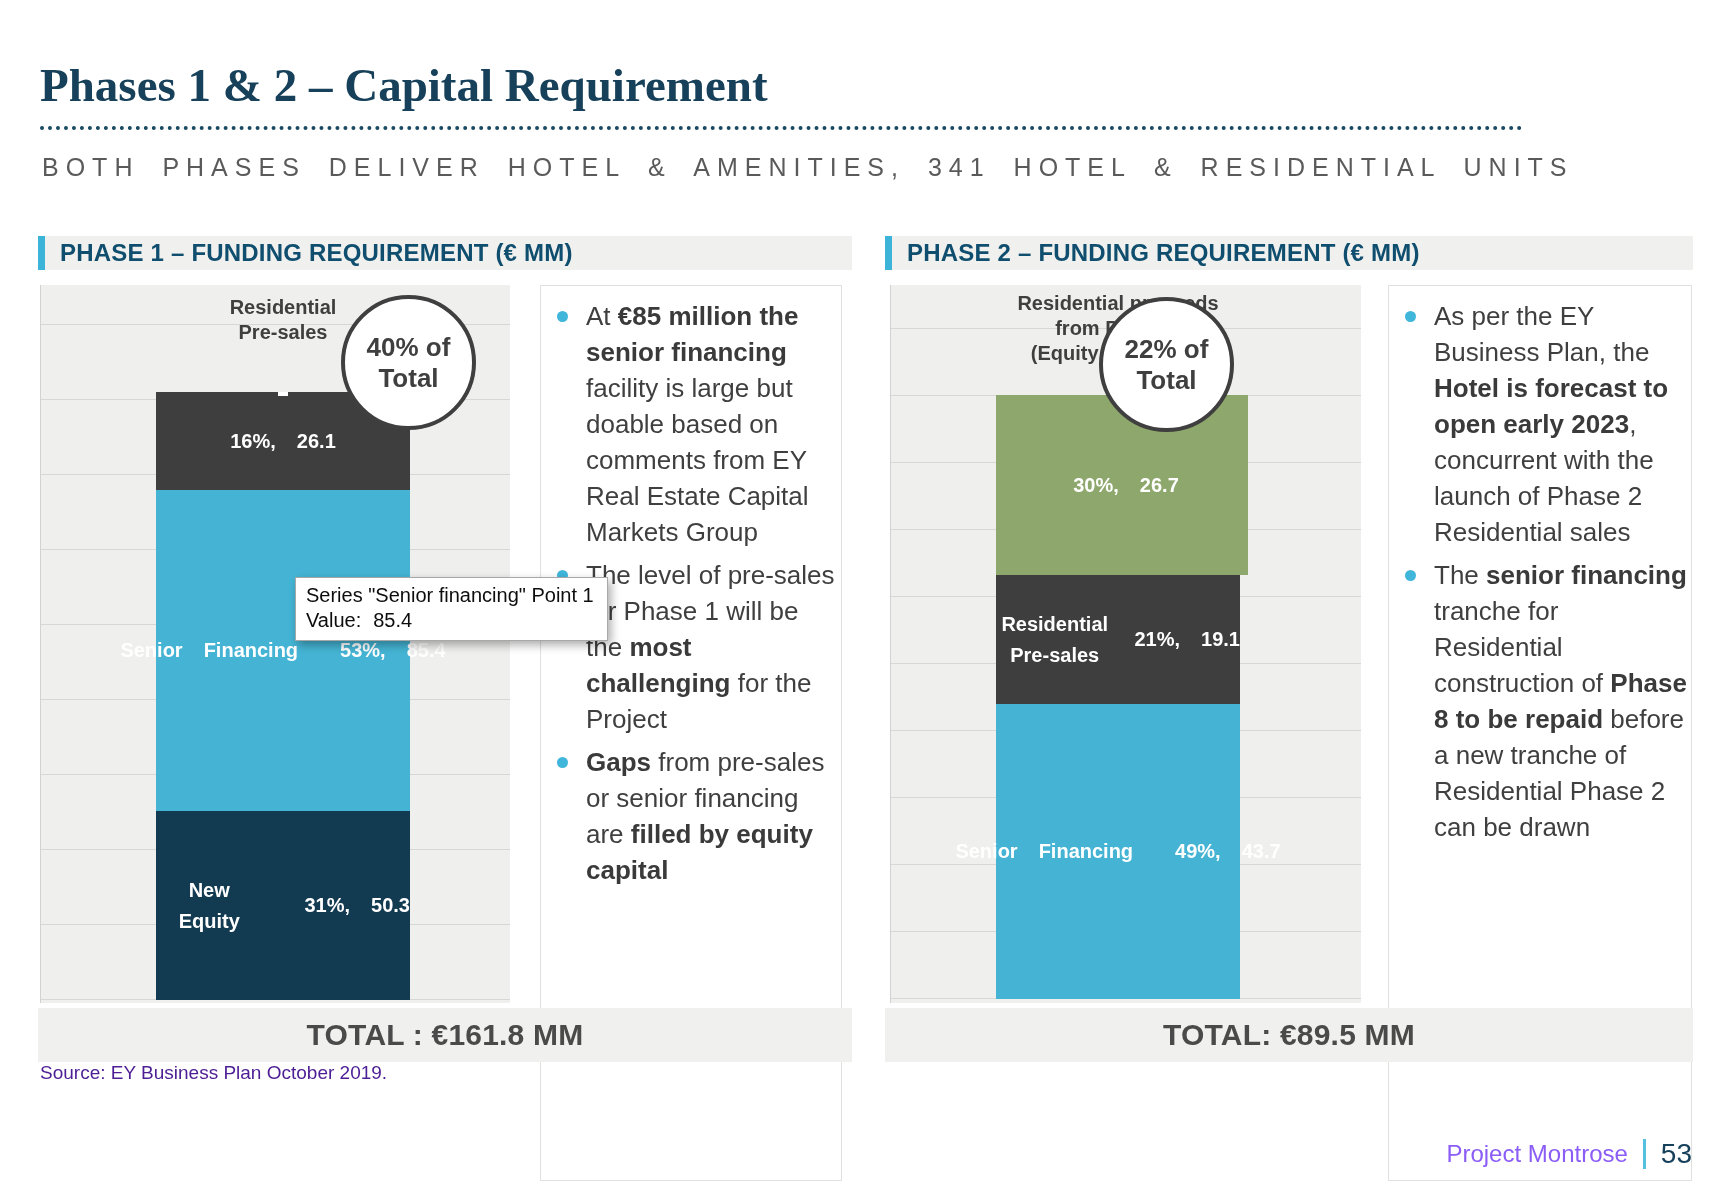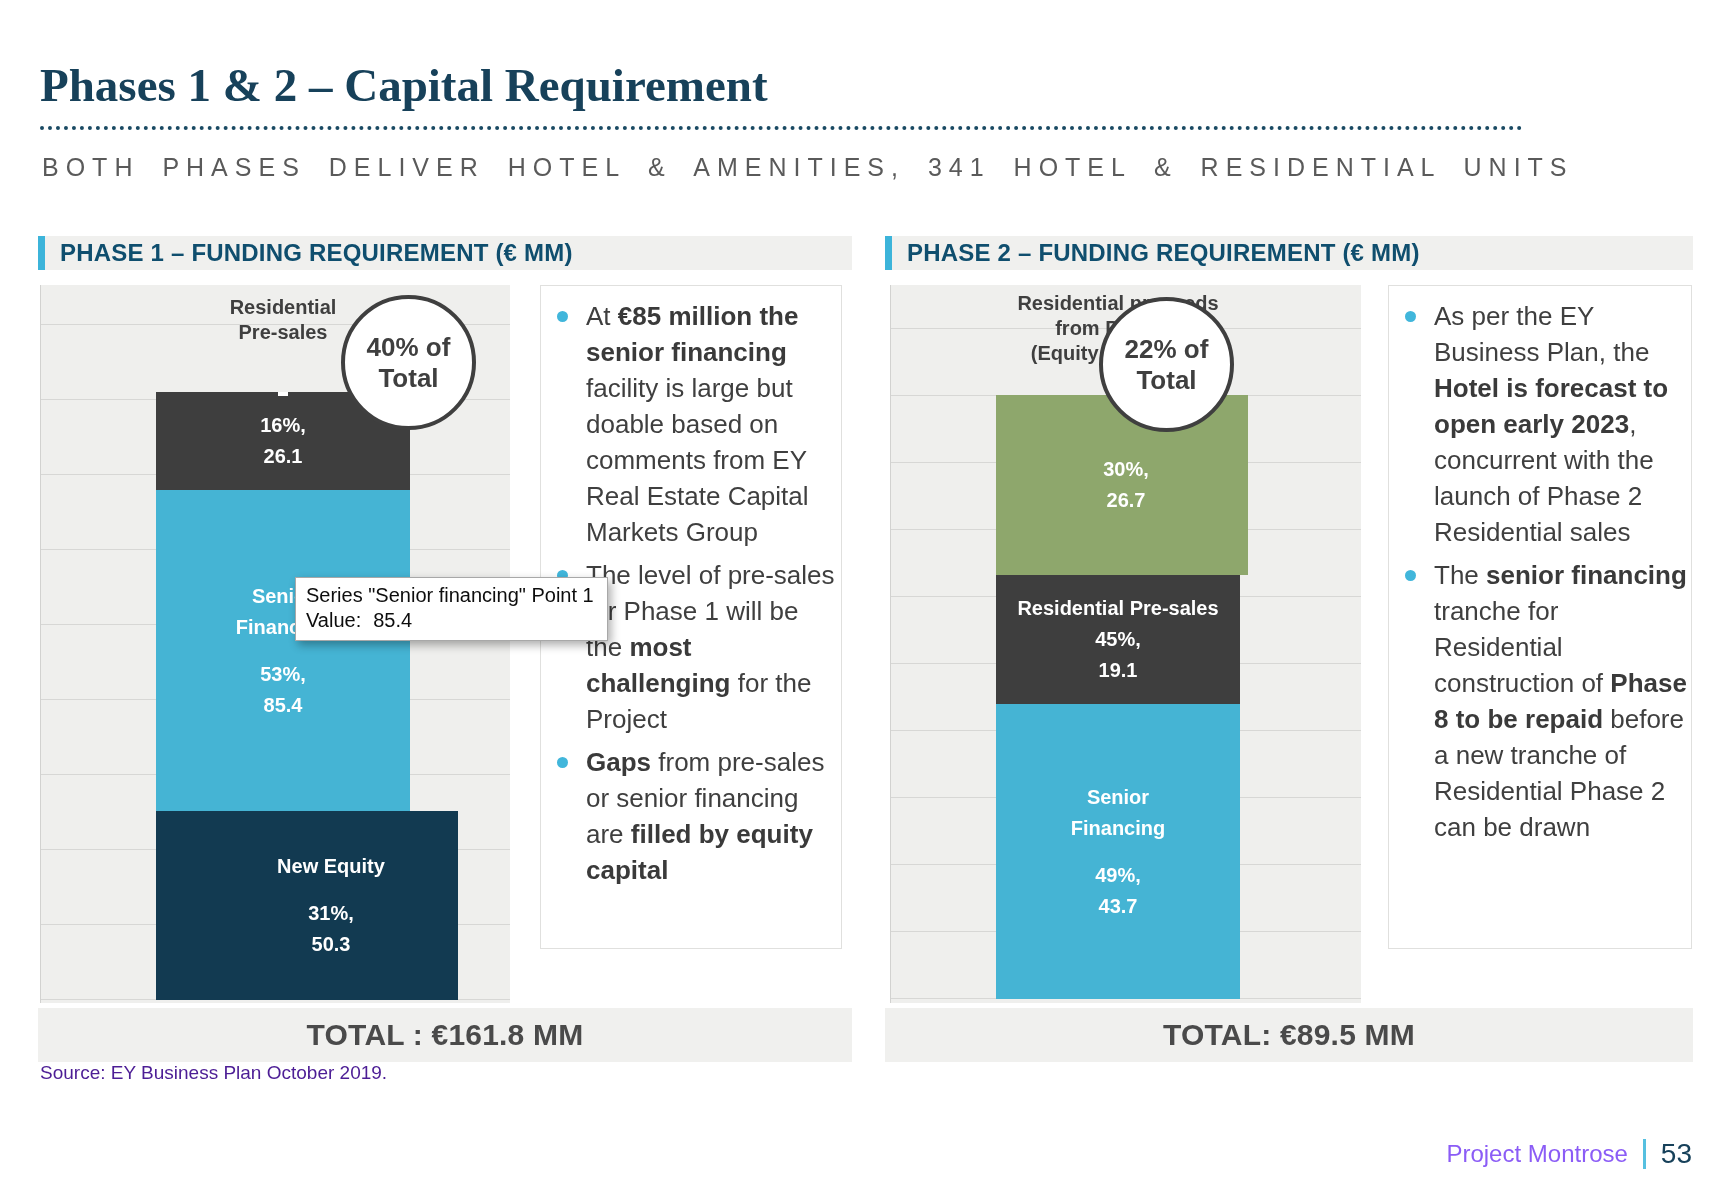--- a/index.html
+++ b/index.html
@@ -16,26 +16,26 @@
   .panel-header .header-text{position:absolute;left:22px;top:50%;transform:translateY(-50%);
       font-weight:bold;font-size:24px;color:#0f4e6e;white-space:nowrap;letter-spacing:0.2px;}
 
   .chart{position:absolute;top:285px;height:718px;background:#efefed;border-left:1px solid #d2d2d0;}
   .gridlines{position:absolute;left:0;right:0;bottom:0;}
   .chart-top-label{position:absolute;text-align:center;font-weight:bold;font-size:20px;line-height:25px;color:#3f3f3f;z-index:2;}
   .badge{position:absolute;width:127px;height:127px;border-radius:50%;background:#ffffff;border:4px solid #3f3f3f;
          display:flex;flex-direction:column;align-items:center;justify-content:center;z-index:5;
          font-weight:bold;font-size:26px;line-height:31px;color:#3f3f3f;text-align:center;}
   .bar{position:absolute;display:flex;flex-direction:column;z-index:1;}
-  .seg{width:100%;display:flex;flex-direction:column;align-items:center;justify-content:center;
-       color:#ffffff;font-weight:bold;font-size:20px;line-height:31px;text-align:center;position:relative;}
+  .seg{width:100%;display:flex;flex-direction:row;align-items:center;justify-content:center;
+       color:#ffffff;font-weight:bold;font-size:20px;line-height:31px;text-align:center;position:relative;gap:21px;}
   .seg .spacer{height:16px;}
   .notch{position:absolute;top:0;left:50%;transform:translateX(-50%);width:10px;height:4px;background:#ffffff;}
 
-  .bullets-panel{position:absolute;top:285px;height:664px;background:#ffffff;border:1px solid #e0e0de;box-sizing:border-box;
+  .bullets-panel{position:absolute;top:285px;height:896px;background:#ffffff;border:1px solid #e0e0de;box-sizing:border-box;
                  padding:12px 0 0 12px;}
   .bullets-panel ul{list-style:none;margin:0;padding:0;}
   .bullets-panel li{position:relative;padding-left:33px;font-size:26px;line-height:36px;color:#3f3f3f;margin-bottom:7px;}
   .bullets-panel li .dot{position:absolute;left:4px;top:13px;width:11px;height:11px;border-radius:50%;background:#41b6db;}
   .bullets-panel li b{color:#3a3a3a;}
 
   .total-bar{position:absolute;top:1008px;height:54px;background:#f0f0ee;display:flex;align-items:center;justify-content:center;
              font-weight:bold;font-size:30px;color:#4a4a4a;letter-spacing:0.2px;}
 
   .source{position:absolute;left:40px;top:1062px;font-size:19px;color:#4c1d95;}
@@ -79,21 +79,21 @@
           <div>26.1</div>
           <div class="notch"></div>
         </div>
         <div class="seg" style="height: 321px; background: rgb(69, 180, 212);">
           <div>Senior</div>
           <div>Financing</div>
           <div class="spacer"></div>
           <div>53%,</div>
           <div>85.4</div>
         </div>
-        <div class="seg" style="height: 189px; background: rgb(18, 58, 81); padding-left: 48px;">
+        <div class="seg" style="height: 189px; background: rgb(18, 58, 81);">
           <div>New Equity</div>
           <div class="spacer"></div>
           <div>31%,</div>
           <div>50.3</div>
         </div>
       </div>
     </div>
   <div class="bullets-panel" id="bullets0" style="left:540px;width:302px;">
       <ul>
         <li><span class="dot"></span><span>At </span><b>€85 million the senior financing</b><span> facility is large but doable based on comments from EY Real Estate Capital Markets Group</span></li>
@@ -120,21 +120,21 @@
         <div>22% of</div>
         <div>Total</div>
       </div>
       <div class="bar" style="left: 105px; width: 244px; bottom: 4px;">
         <div class="seg" style="height: 180px; background: rgb(142, 167, 108); padding-left: 8px;">
           <div>30%,</div>
           <div>26.7</div>
         </div>
         <div class="seg" style="height: 129px; background: rgb(62, 62, 62);">
           <div>Residential Pre-sales</div>
-          <div>45%,</div>
+          <div>21%,</div>
           <div>19.1</div>
         </div>
         <div class="seg" style="height: 295px; background: rgb(69, 180, 212);">
           <div>Senior</div>
           <div>Financing</div>
           <div class="spacer"></div>
           <div>49%,</div>
           <div>43.7</div>
         </div>
       </div>

